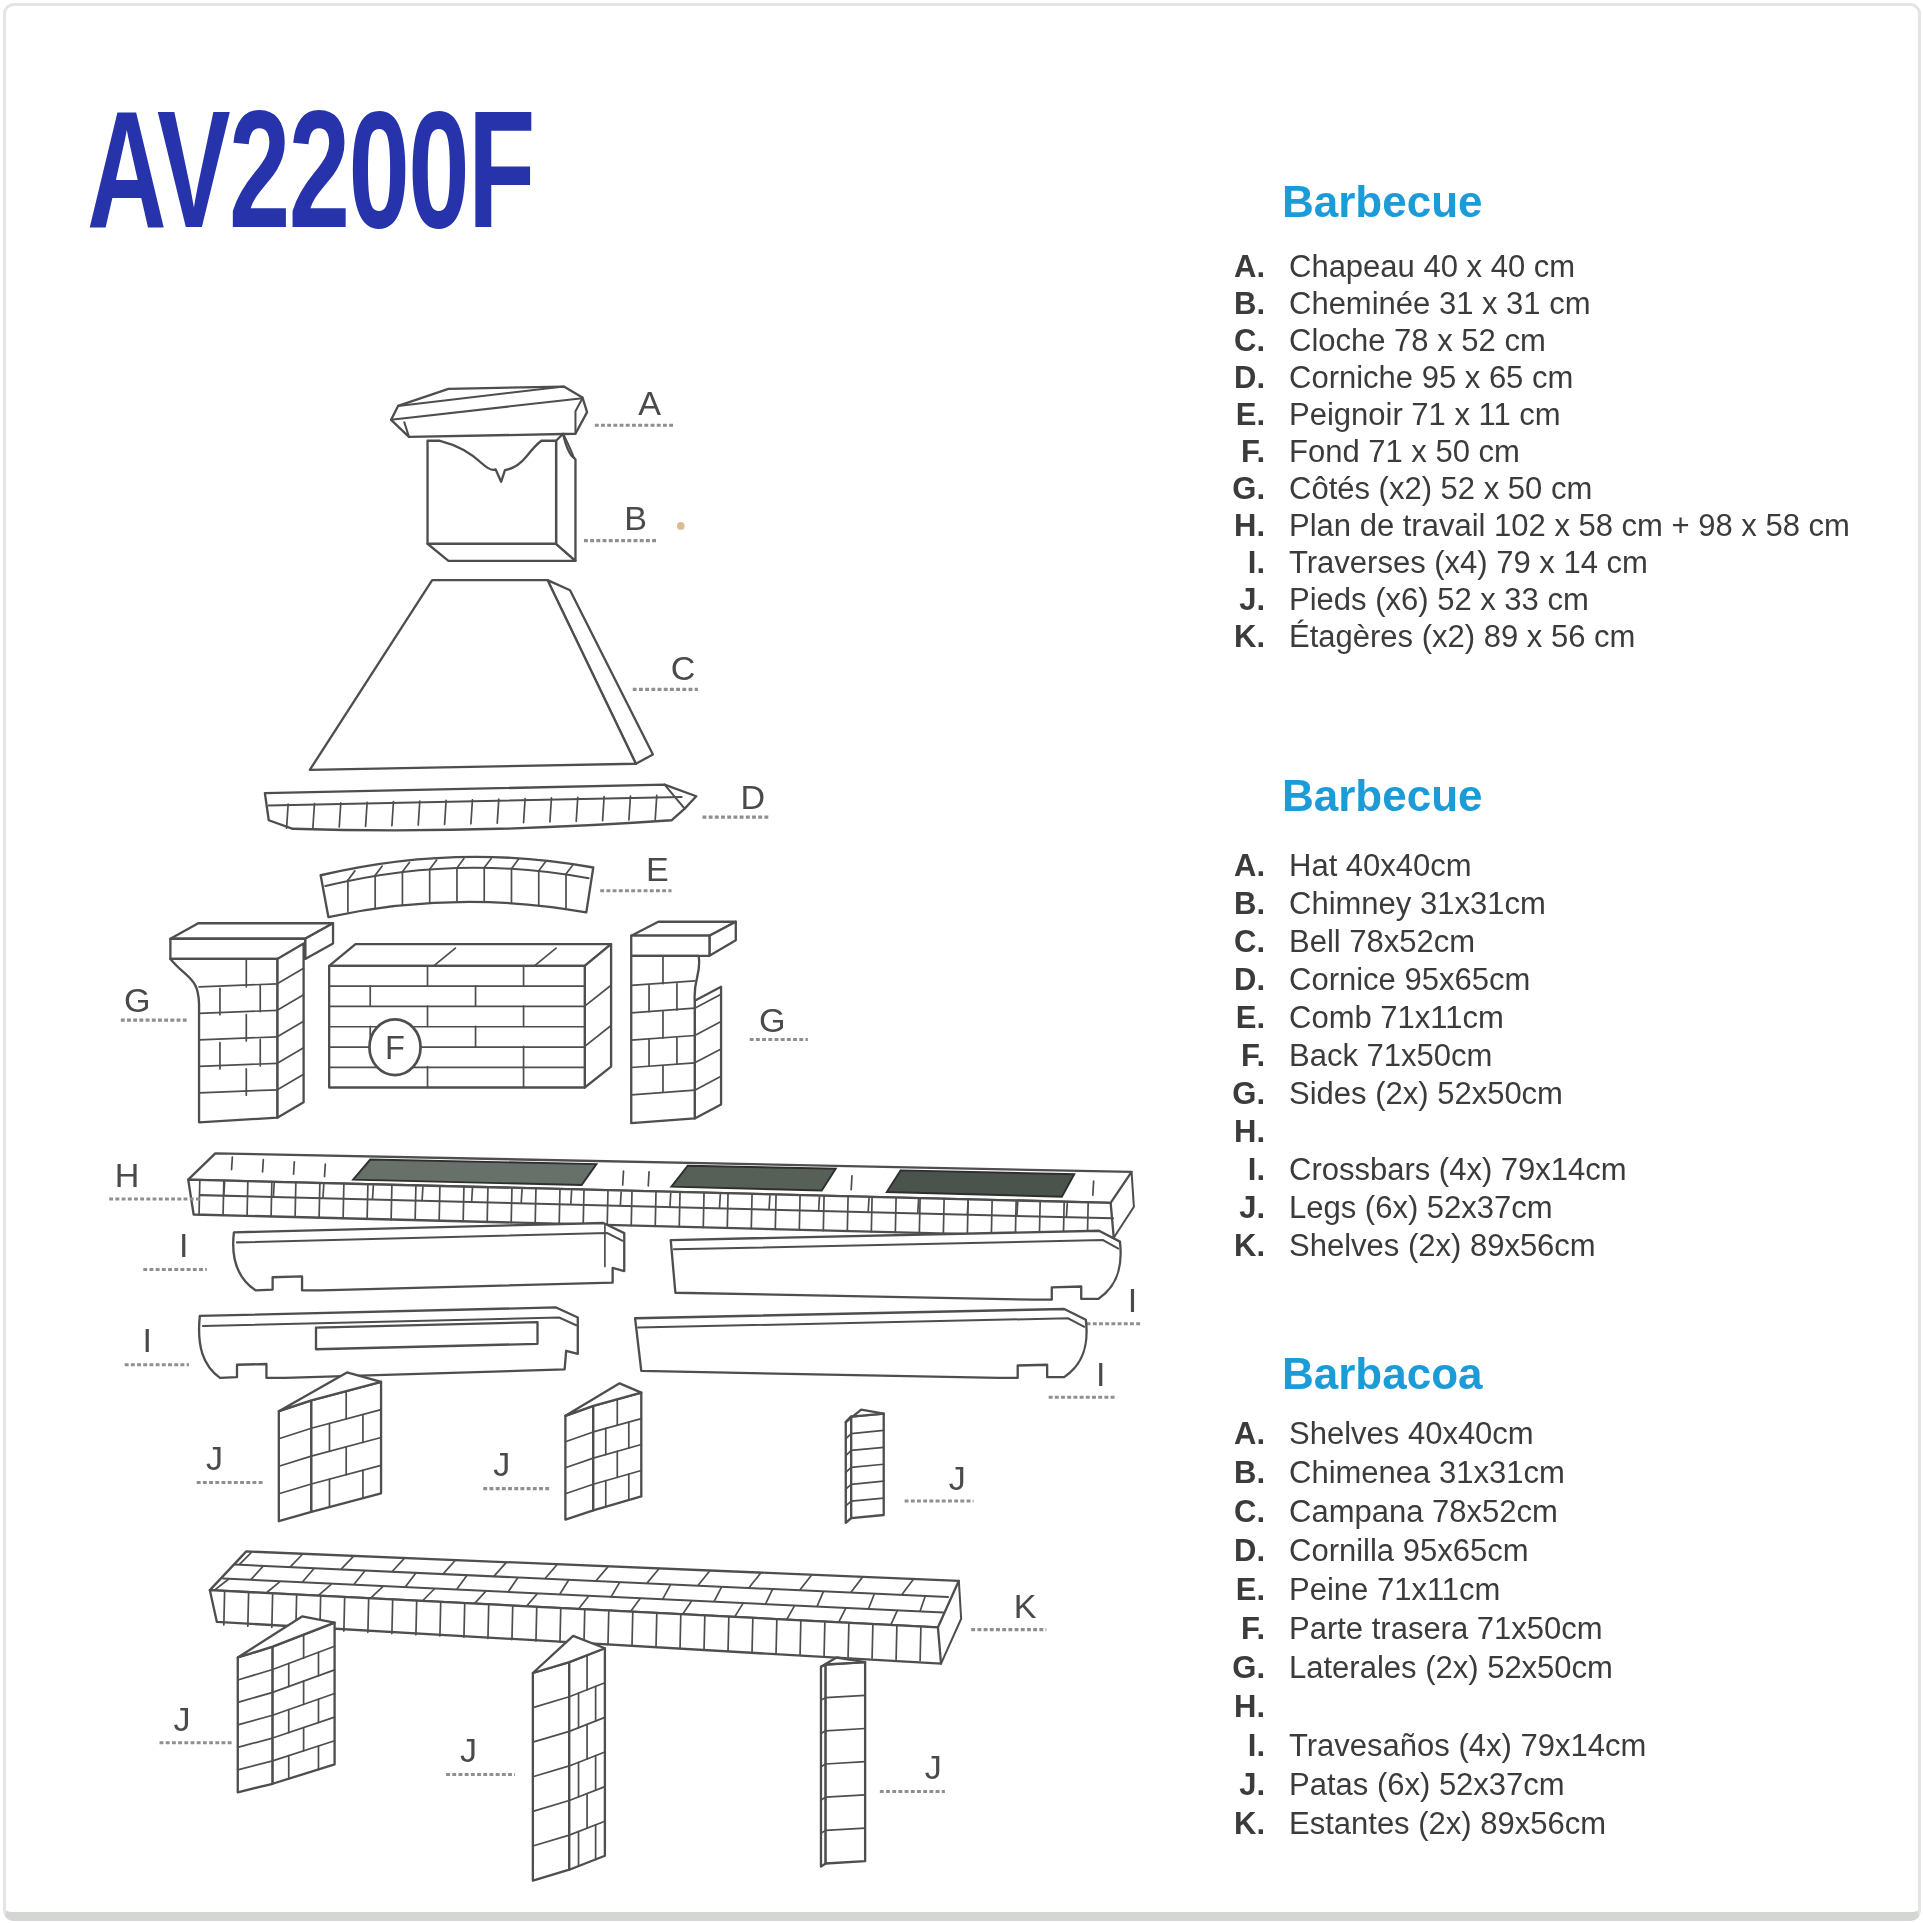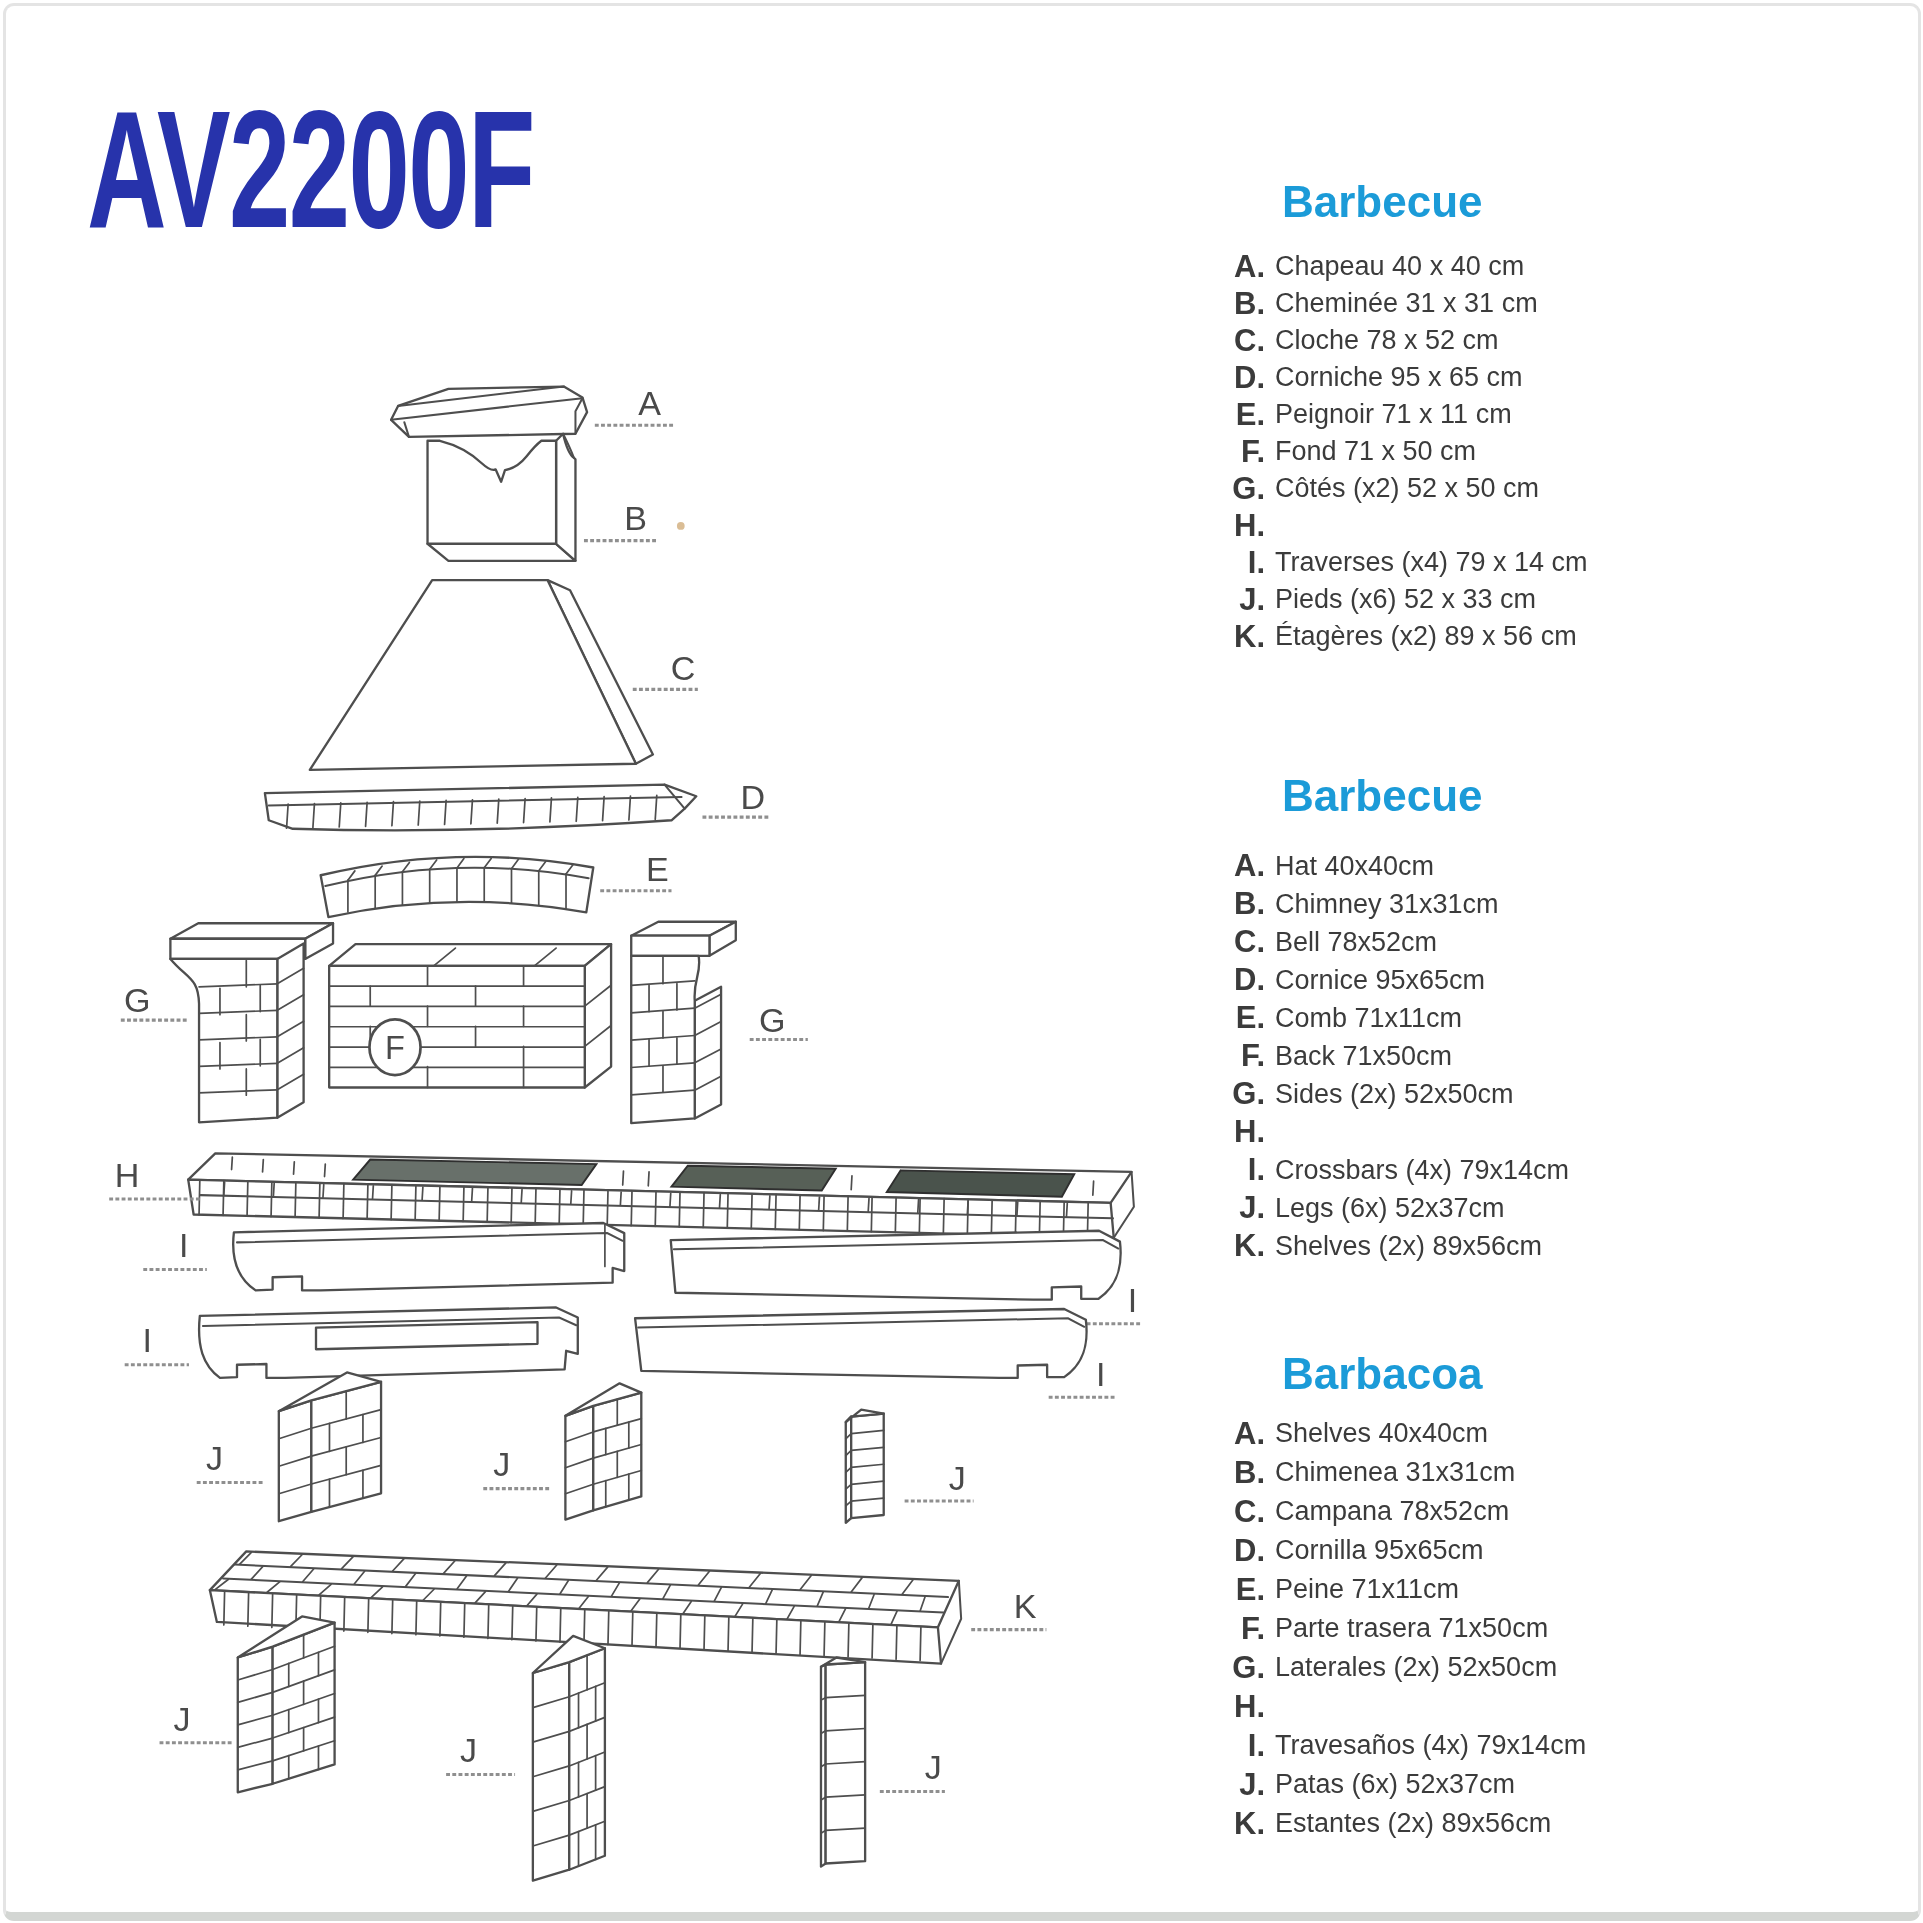--- a/index.html
+++ b/index.html
@@ -13,21 +13,21 @@
   }
   .title{
     position:absolute;left:87px;top:74px;font-size:167px;font-weight:bold;
     color:#2733ab;letter-spacing:-2.3px;white-space:nowrap;
     transform:scaleX(.66);transform-origin:left top;
   }
   .phead{position:absolute;left:1282px;font-size:44px;font-weight:bold;color:#1b9bd8;white-space:nowrap}
   .pitems{position:absolute;left:1220px;width:697px}
   .row{display:flex;align-items:center;height:var(--lh)}
   .key{flex:none;width:45px;text-align:right;font-weight:bold;font-size:31px;color:#3b3b3b}
-  .txt{margin-left:10px;font-size:27px;color:#3b3b3b;white-space:nowrap}
+  .txt{margin-left:24px;font-size:31px;color:#3b3b3b;white-space:nowrap}
   svg{position:absolute;left:0;top:0;font-family:"Liberation Sans",sans-serif}
   .sh{fill:#ffffff;stroke:#4e4e4e;stroke-width:3;stroke-linejoin:round}
   .ln{fill:none;stroke:#4e4e4e;stroke-width:2.6;stroke-linecap:round}
   .jn{fill:none;stroke:#4e4e4e;stroke-width:2.2;stroke-linecap:round}
   .lbl{font-size:44px;fill:#4a4a4a}
   .ul{stroke:#8f8f8f;stroke-width:4;stroke-dasharray:5 3;fill:none}
   .zone{stroke:#2f2f2f;stroke-width:2.5}
 </style>
 </head>
 <body>
@@ -522,20 +522,21 @@
     <div class="row">
       <span class="key">F.</span>
       <span class="txt">Fond 71 x 50 cm</span>
     </div>
     <div class="row">
       <span class="key">G.</span>
       <span class="txt">Côtés (x2) 52 x 50 cm</span>
     </div>
     <div class="row">
       <span class="key">H.</span>
+      <span class="txt">Plan de travail 102 x 58 cm + 98 x 58 cm</span>
     </div>
     <div class="row">
       <span class="key">I.</span>
       <span class="txt">Traverses (x4) 79 x 14 cm</span>
     </div>
     <div class="row">
       <span class="key">J.</span>
       <span class="txt">Pieds (x6) 52 x 33 cm</span>
     </div>
     <div class="row">

